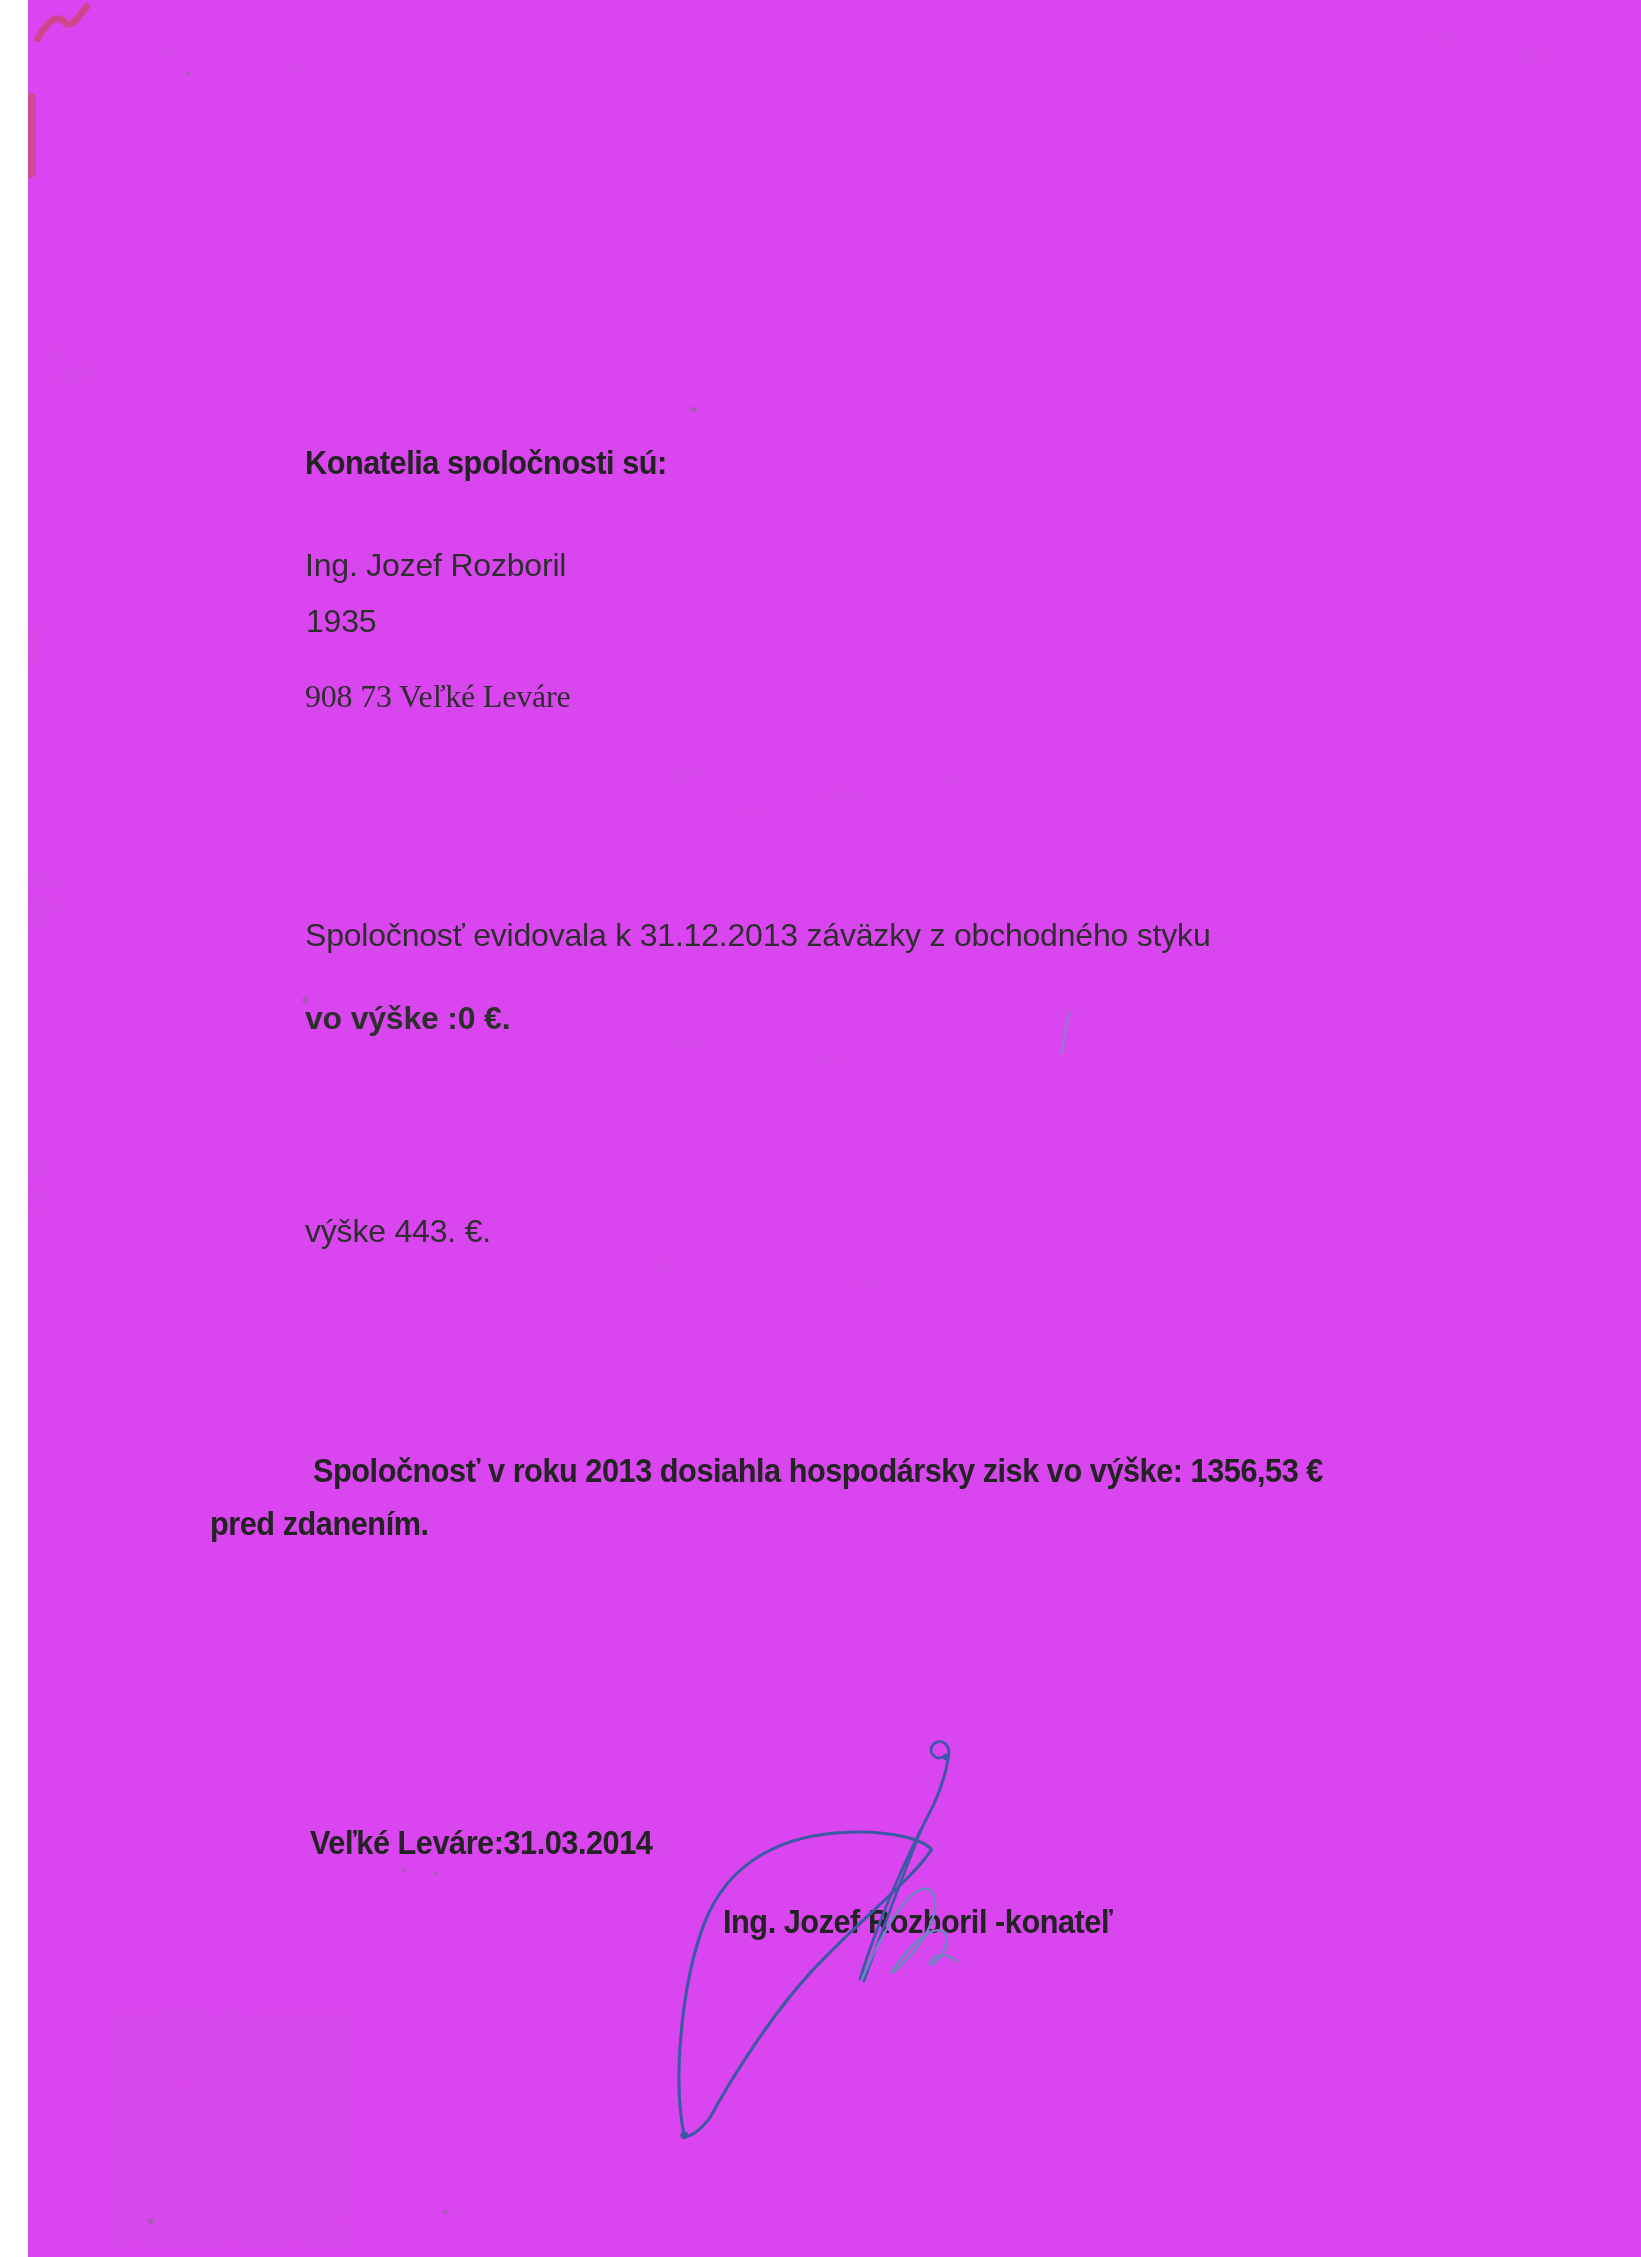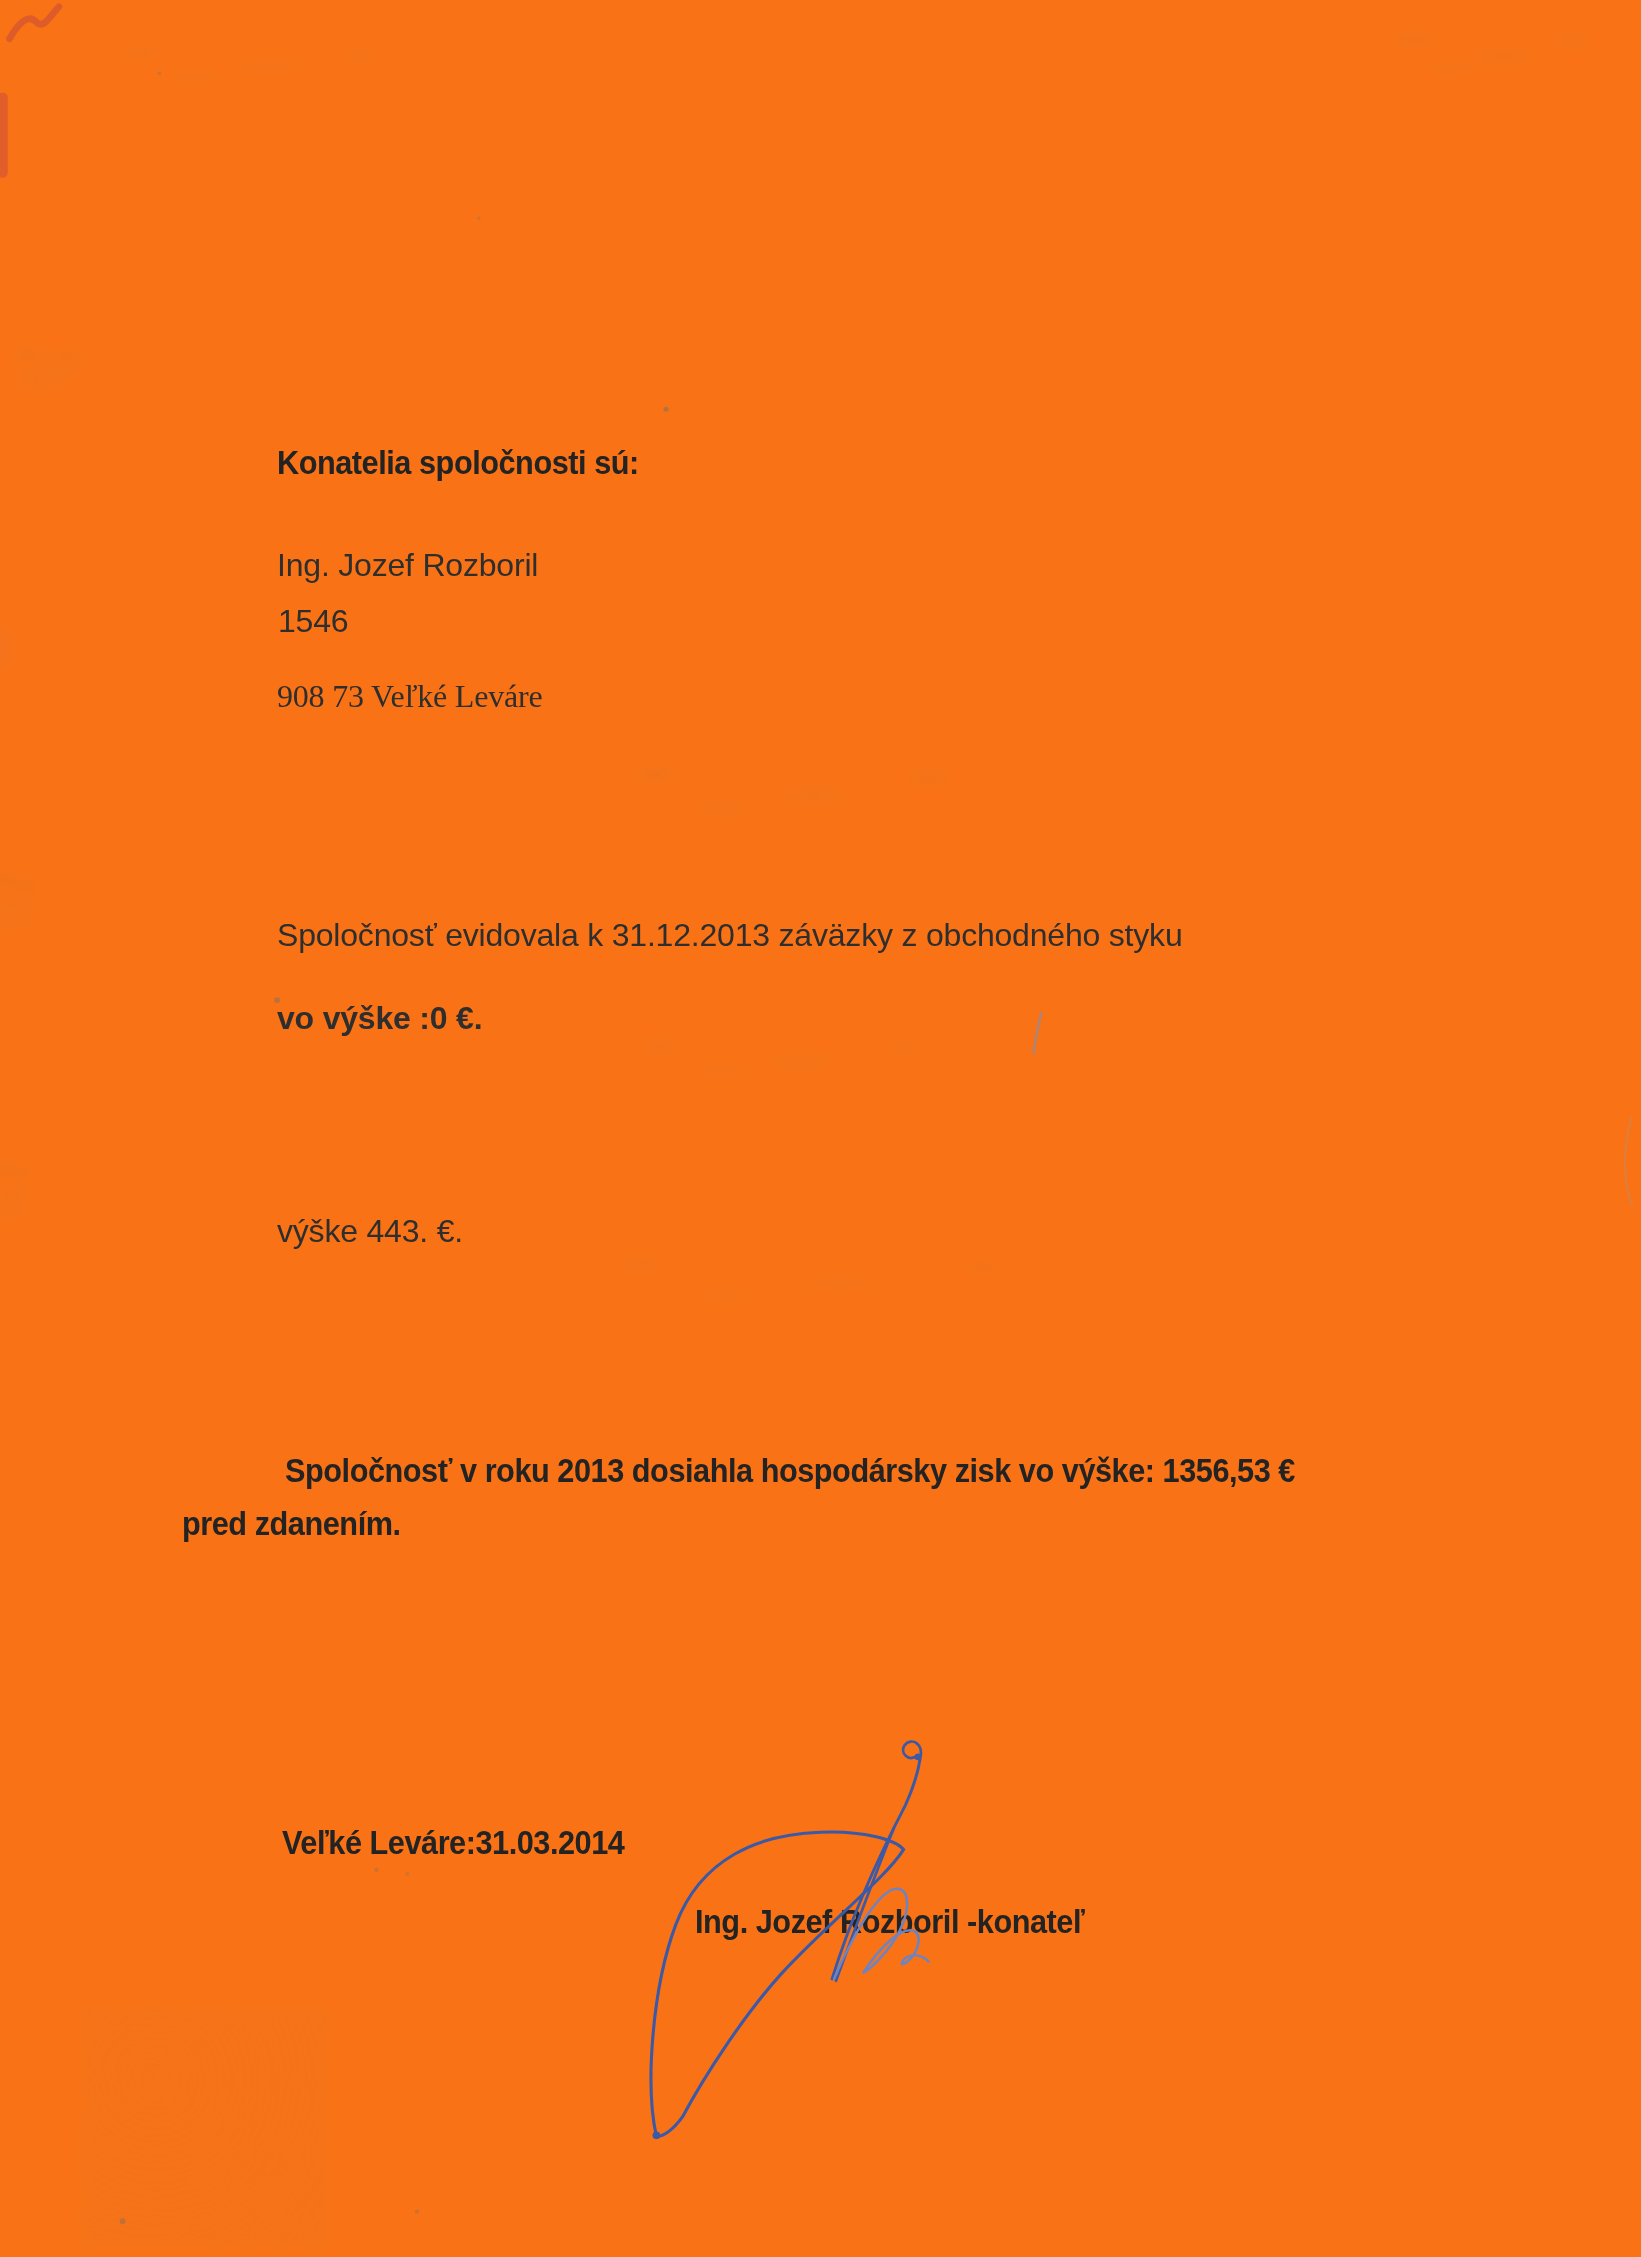--- a/index.html
+++ b/index.html
@@ -5,21 +5,22 @@
   html,body{margin:0;padding:0;}
   body{
     width:1641px;height:2257px;
     background:#ffffff;
     position:relative;
     overflow:hidden;
     font-family:"Liberation Sans",sans-serif;
   }
   .page{
     position:absolute;inset:0;
-    background:#f97316;
+    background:#d946ef;
+    margin-left:28px;
   }
   
   .t{
     position:absolute;
     font-family:"Liberation Sans",sans-serif;
     font-size:32px;
     line-height:1;
     color:#2e2e2e;
     white-space:nowrap;
     letter-spacing:-0.2px;
@@ -91,21 +92,21 @@
       <circle cx="432" cy="2291" r="2.2" opacity="0.35"></circle>
       <circle cx="165" cy="76" r="2" opacity="0.3"></circle>
       <circle cx="496" cy="226" r="1.8" opacity="0.3"></circle>
     </g>
   </svg>
 
   <div class="t b" style="left:277px;top:446px;">Konatelia spoločnosti sú:</div>
 
   <div class="t" style="left:277px;top:549px;">Ing. Jozef Rozboril</div>
 
-  <div class="t" style="left:278px;top:605px;">1546</div>
+  <div class="t" style="left:278px;top:605px;">1935</div>
 
   <div class="t" style="left:277px;top:680px;font-family:Liberation Serif, serif;">908 73 Veľké Leváre</div>
 
   <div class="t" style="left:277px;top:919px;">Spoločnosť evidovala k 31.12.2013 záväzky z obchodného styku</div>
 
   <div class="t" style="left:277px;top:1002px;font-weight:bold;">vo výške :0 €.</div>
 
 
   <div class="t" style="left:277px;top:1215px;text-align:right;">výške 443. €.</div>
 

